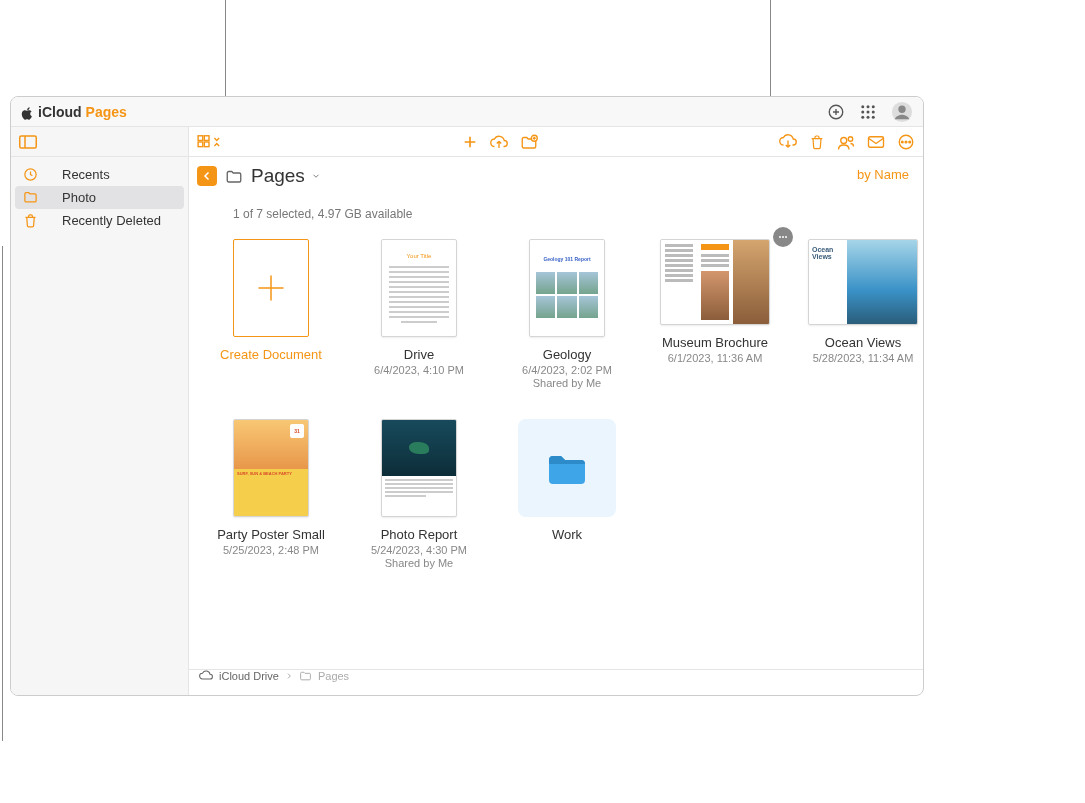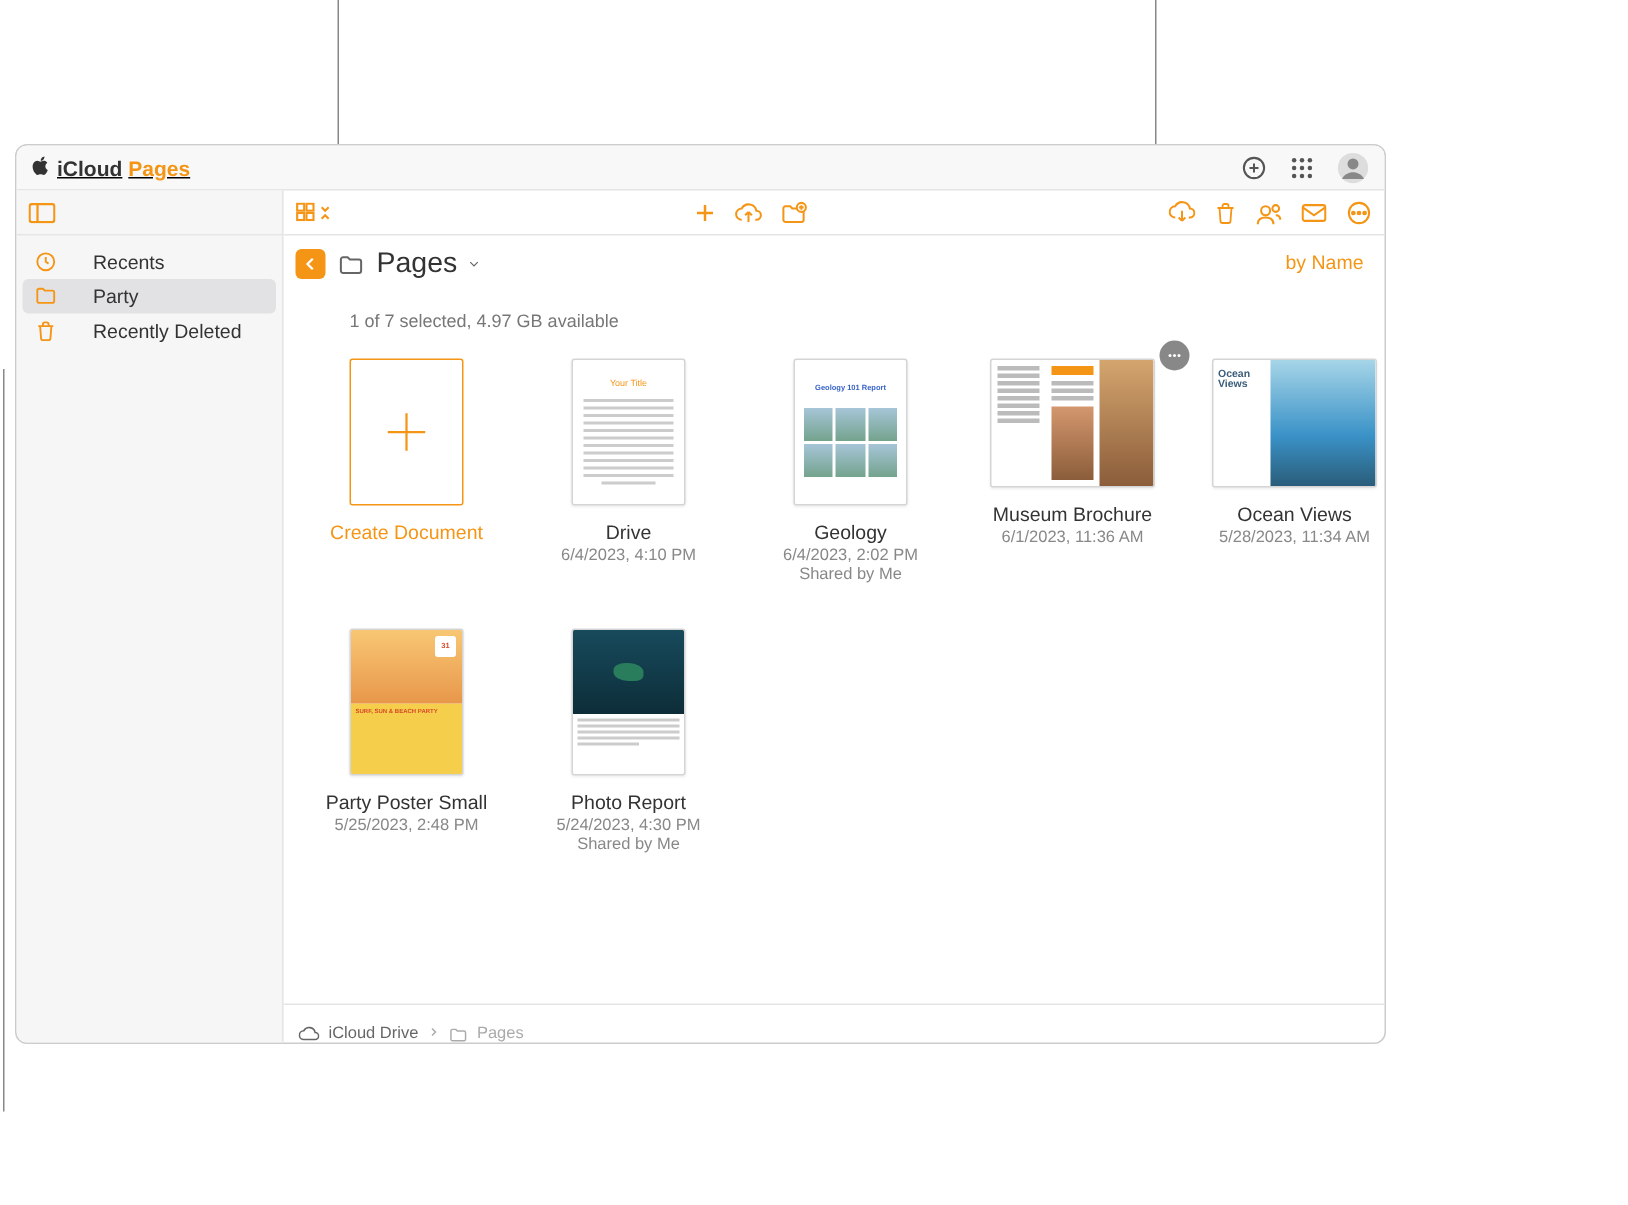--- a/index.html
+++ b/index.html
@@ -25,21 +25,21 @@
   }
   .titlebar {
     height: 30px;
     display: flex;
     align-items: center;
     justify-content: space-between;
     padding: 0 10px;
     background: #f8f8f8;
     border-bottom: 1px solid #e5e5e5;
   }
-  .brand { display: flex; align-items: flex-start; gap: 4px; font-weight: 600; font-size: 14px; text-decoration: underline; }
+  .brand { display: flex; align-items: flex-end; gap: 4px; font-weight: 600; font-size: 14px; }
   .brand .apple { color: #333; }
   .brand .icloud { color: #333; }
   .brand .pages { color: #f59515; }
   .title-right { display: flex; align-items: center; gap: 14px; }
   .icon { display: inline-flex; align-items: center; justify-content: center; }
 
   .body-row { display: flex; flex: 1; min-height: 0; }
 
   .sidebar {
     width: 178px;
@@ -155,21 +155,21 @@
     background: #888;
     border-radius: 50%;
     display: flex; align-items: center; justify-content: center;
     z-index: 2;
   }
 
   .breadcrumb {
     height: 26px;
     border-top: 1px solid #e5e5e5;
     display: flex;
-    align-items: flex-end;
+    align-items: flex-start;
     gap: 6px;
     padding: 0 10px;
     font-size: 11px;
     color: #666;
   }
   .breadcrumb .dim { color: #aaa; }
 
   
   .doc-lines { width: 80%; display: flex; flex-direction: column; align-items: center; gap: 3px; }
   .doc-title { width: 50%; height: 5px; background: #f5b768; margin-bottom: 4px; }
@@ -272,21 +272,21 @@
               </svg>
           </span>
           <span>Recents</span>
         </div>
         <div class="sidebar-item active">
           <span class="icon">
             <svg width="15" height="15" viewBox="0 0 24 24" fill="none" stroke="#f59515" stroke-width="2">
                 <path d="M3 6a2 2 0 012-2h4l2 2h8a2 2 0 012 2v9a2 2 0 01-2 2H5a2 2 0 01-2-2V6z"></path>
               </svg>
           </span>
-          <span>Party</span>
+          <span>Photo</span>
         </div>
         <div class="sidebar-item">
           <span class="icon">
             <svg width="15" height="15" viewBox="0 0 24 24" fill="none" stroke="#f59515" stroke-width="2">
                 <path d="M4 7h16M9 7V5a2 2 0 012-2h2a2 2 0 012 2v2M6 7l1 13a2 2 0 002 2h6a2 2 0 002-2l1-13"></path>
               </svg>
           </span>
           <span>Recently Deleted</span>
         </div>
       </div>
@@ -509,20 +509,29 @@
                   <div></div>
                   <div style="width:60%"></div>
                 </div>
             </div>
           </div>
           <div class="label">Photo Report</div>
           <div class="meta1">5/24/2023, 4:30 PM</div>
           <div class="meta2">Shared by Me</div>
         </div>
 
+        <div class="tile folder">
+          <div class="thumb">
+            <svg class="folder-svg" viewBox="0 0 24 20">
+                <path d="M3 6a2 2 0 012-2h4l2 2h8a2 2 0 012 2v8a2 2 0 01-2 2H5a2 2 0 01-2-2V6z" fill="#3ea5e8"></path>
+                <path d="M3 6a2 2 0 012-2h4l2 2h8a2 2 0 012 2H3V6z" fill="#2d8bc9"></path>
+              </svg>
+          </div>
+          <div class="label">Work</div>
+        </div>
 
       </div>
 
       <div style="flex:1"></div>
 
       <div class="breadcrumb">
         <span class="icon">
           <svg width="14" height="11" viewBox="0 0 24 18" fill="none" stroke="#666" stroke-width="1.8">
               <path d="M6 15a5 5 0 010-10 7 7 0 0113 2 4 4 0 010 8H6z"></path>
             </svg>

